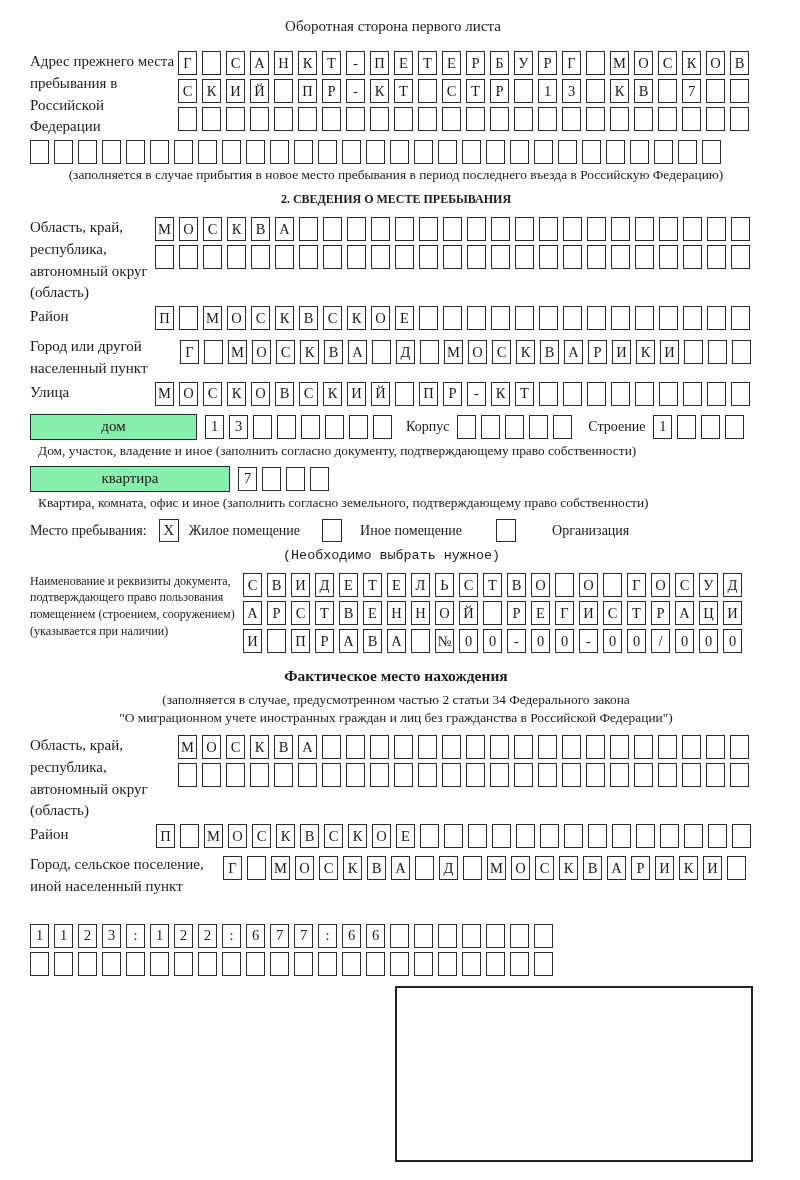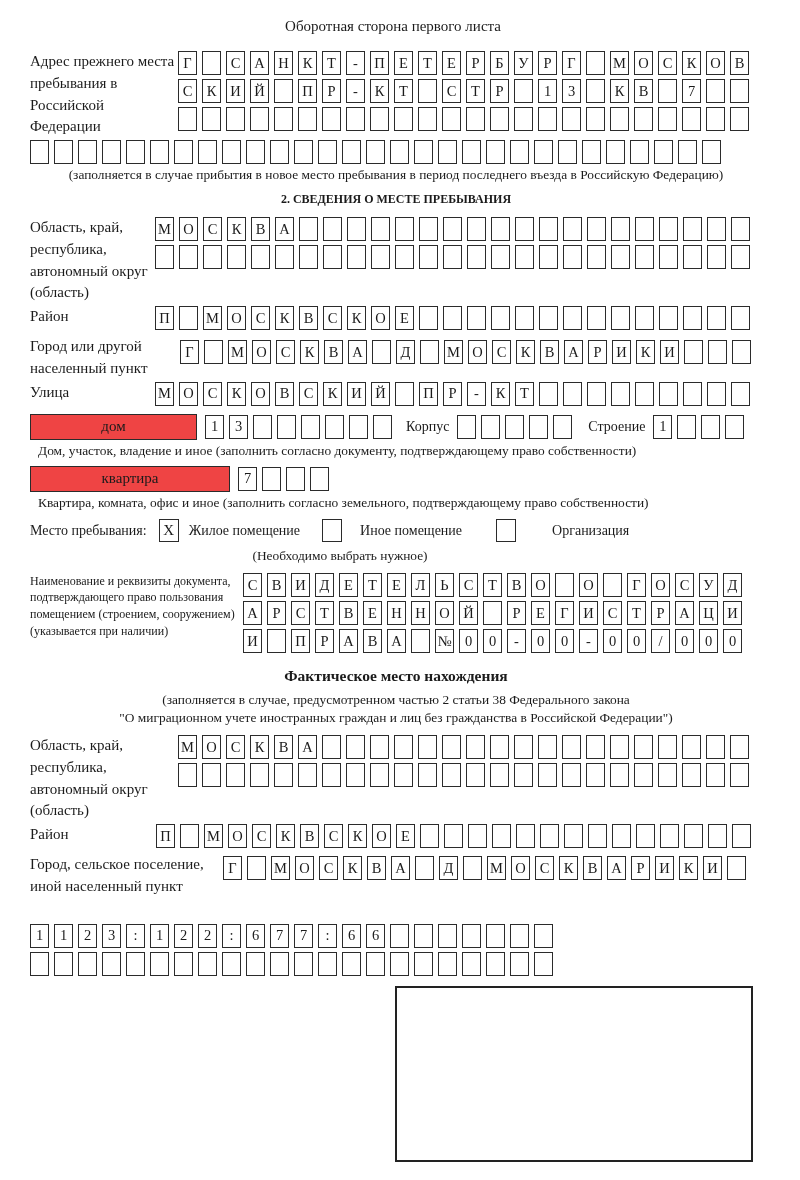--- a/index.html
+++ b/index.html
@@ -18,21 +18,21 @@
     border:1.5px solid #2b2b2b;display:flex;align-items:center;justify-content:center;
     font-size:14.5px;line-height:1;background:#fff;
   }
   .fullrow{margin-left:0;margin-bottom:2px;}
   .caption{font-size:13.4px;line-height:1.35;}
   .caption.center{text-align:center;}
   .sec-title{text-align:center;font-weight:bold;font-size:12px;margin:6px 0 10px 0;}
   .sub-title{text-align:center;font-weight:bold;font-size:15.5px;margin:10px 0 6px 0;}
   .bigfield{
     flex:none;box-sizing:border-box;border:1.6px solid #2b2b2b;height:26px;
-    display:flex;align-items:center;justify-content:center;font-size:15px;background:#ef4444;
+    display:flex;align-items:center;justify-content:center;font-size:15px;background:#86efac;
   }
   .inline-lbl{font-size:14px;line-height:26px;flex:none;}
   .chk{
     flex:none;width:20px;height:23px;box-sizing:border-box;border:1.6px solid #2b2b2b;
     display:flex;align-items:center;justify-content:center;font-size:15px;background:#fff;
   }
   .chkrow{display:flex;align-items:center;margin-bottom:3px;}
   .conf-box{
     box-sizing:border-box;width:358px;height:176px;border:2px solid #222;
     margin-left:365px;margin-bottom:6px;background:#fff;
@@ -360,21 +360,21 @@
 
   <div class="chkrow">
     <span class="inline-lbl">Место пребывания:</span>
     <span class="chk" style="margin-left:12px;">X</span>
     <span class="inline-lbl" style="margin-left:10px;">Жилое помещение</span>
     <span class="chk" style="margin-left:22px;"></span>
     <span class="inline-lbl" style="margin-left:18px;">Иное помещение</span>
     <span class="chk" style="margin-left:34px;"></span>
     <span class="inline-lbl" style="margin-left:36px;">Организация</span>
   </div>
-  <div class="caption mb8" style="margin-left:150px;width:320px;text-align:center;">(Необходимо выбрать нужное)</div>
+  <div class="caption mb8" style="margin-left:150px;width:320px;text-align:right;font-family:Liberation Mono, monospace;">(Необходимо выбрать нужное)</div>
 
   <div class="flexblock mb4">
     <div class="lbl" style="width:213px;font-size:12px;line-height:1.38;">Наименование и реквизиты документа, подтверждающего право пользования помещением (строением, сооружением) (указывается при наличии)</div>
     <div class="rows">
       <div class="boxrow">
           <span class="cbox">С</span>
           <span class="cbox">В</span>
           <span class="cbox">И</span>
           <span class="cbox">Д</span>
           <span class="cbox">Е</span>
@@ -438,21 +438,21 @@
           <span class="cbox">0</span>
           <span class="cbox">/</span>
           <span class="cbox">0</span>
           <span class="cbox">0</span>
           <span class="cbox">0</span>
         </div>
     </div>
   </div>
 
   <div class="sub-title">Фактическое место нахождения</div>
-  <div class="caption center">(заполняется в случае, предусмотренном частью 2 статьи 38 Федерального закона</div>
+  <div class="caption center">(заполняется в случае, предусмотренном частью 2 статьи 34 Федерального закона</div>
   <div class="caption center mb8">"О миграционном учете иностранных граждан и лиц без гражданства в Российской Федерации")</div>
 
   <div class="flexblock mb2">
     <div class="lbl" style="width:148px;">Область, край, республика, автономный округ (область)</div>
     <div class="rows">
       <div class="boxrow">
           <span class="cbox">М</span>
           <span class="cbox">О</span>
           <span class="cbox">С</span>
           <span class="cbox">К</span>

